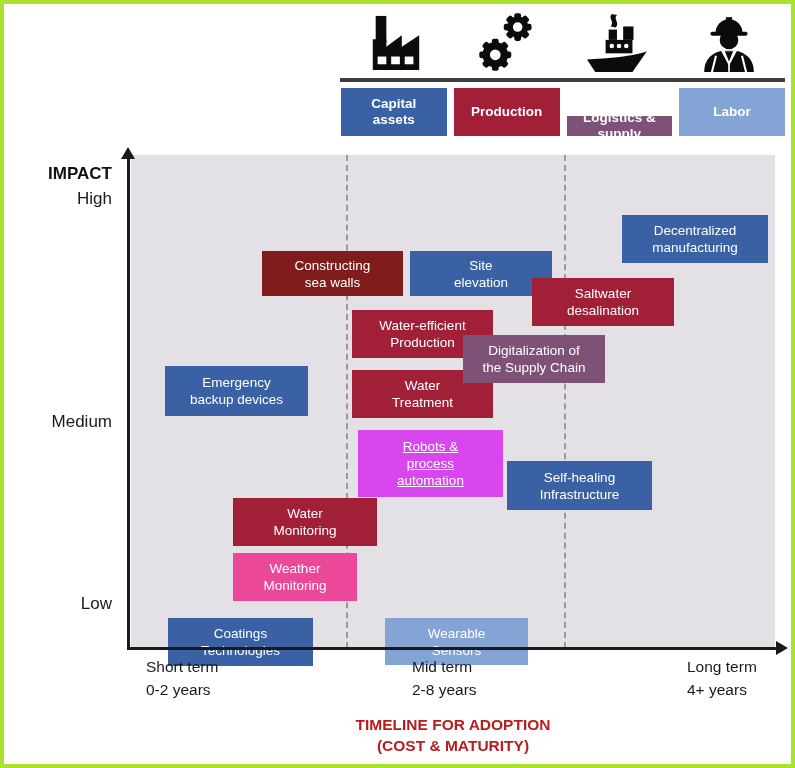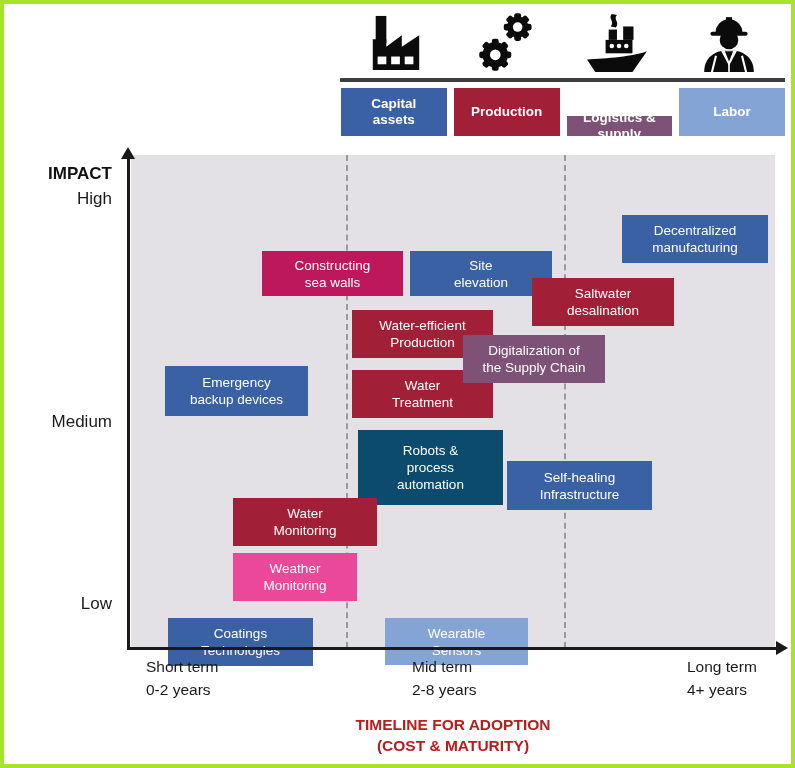--- a/index.html
+++ b/index.html
@@ -112,35 +112,35 @@
       <div class="legend-box" style="background: rgb(126, 82, 118); margin-top: 28px;">Logistics &amp;
 supply</div>
       <div class="legend-box" style="background: rgb(133, 164, 214);">Labor</div>
     </div>
 
   <div class="plot">
     <div class="vline" style="left:215px"></div>
     <div class="vline" style="left:433px"></div>
   <div class="box" style="left: 491px; top: 12px; width: 146px; height: 48px; background: rgb(58, 97, 164);">Decentralized
 manufacturing</div>
-      <div class="box" style="left: 131px; top: 48px; width: 141px; height: 45px; background: #be185d;">Constructing
+      <div class="box" style="left: 131px; top: 48px; width: 141px; height: 45px; background: #7f1d1d;">Constructing
 sea walls</div>
       <div class="box" style="left: 279px; top: 48px; width: 142px; height: 45px; background: rgb(58, 97, 164);">Site
 elevation</div>
       <div class="box" style="left: 401px; top: 75px; width: 142px; height: 48px; background: rgb(161, 32, 55);">Saltwater
 desalination</div>
       <div class="box" style="left: 221px; top: 107px; width: 141px; height: 48px; background: rgb(161, 32, 55);">Water-efficient
 Production</div>
       <div class="box" style="left: 221px; top: 167px; width: 141px; height: 48px; background: rgb(161, 32, 55);">Water
 Treatment</div>
       <div class="box" style="left: 332px; top: 132px; width: 142px; height: 48px; background: rgb(126, 82, 118);">Digitalization of
 the Supply Chain</div>
       <div class="box" style="left: 34px; top: 163px; width: 143px; height: 50px; background: rgb(58, 97, 164);">Emergency
 backup devices</div>
-      <div class="box" style="left: 227px; top: 227px; width: 145px; height: 75px; background: #0c4a6e;">Robots &amp;
+      <div class="box" style="left: 227px; top: 227px; width: 145px; height: 67px; background: #d946ef; text-decoration: underline;">Robots &amp;
 process
 automation</div>
       <div class="box" style="left: 376px; top: 258px; width: 145px; height: 49px; background: rgb(58, 97, 164);">Self-healing
 Infrastructure</div>
       <div class="box" style="left: 102px; top: 295px; width: 144px; height: 48px; background: rgb(161, 32, 55);">Water
 Monitoring</div>
       <div class="box" style="left: 102px; top: 350px; width: 124px; height: 48px; background: #ec4899;">Weather
 Monitoring</div>
       <div class="box" style="left: 37px; top: 415px; width: 145px; height: 48px; background: rgb(58, 97, 164);">Coatings
 Technologies</div>

